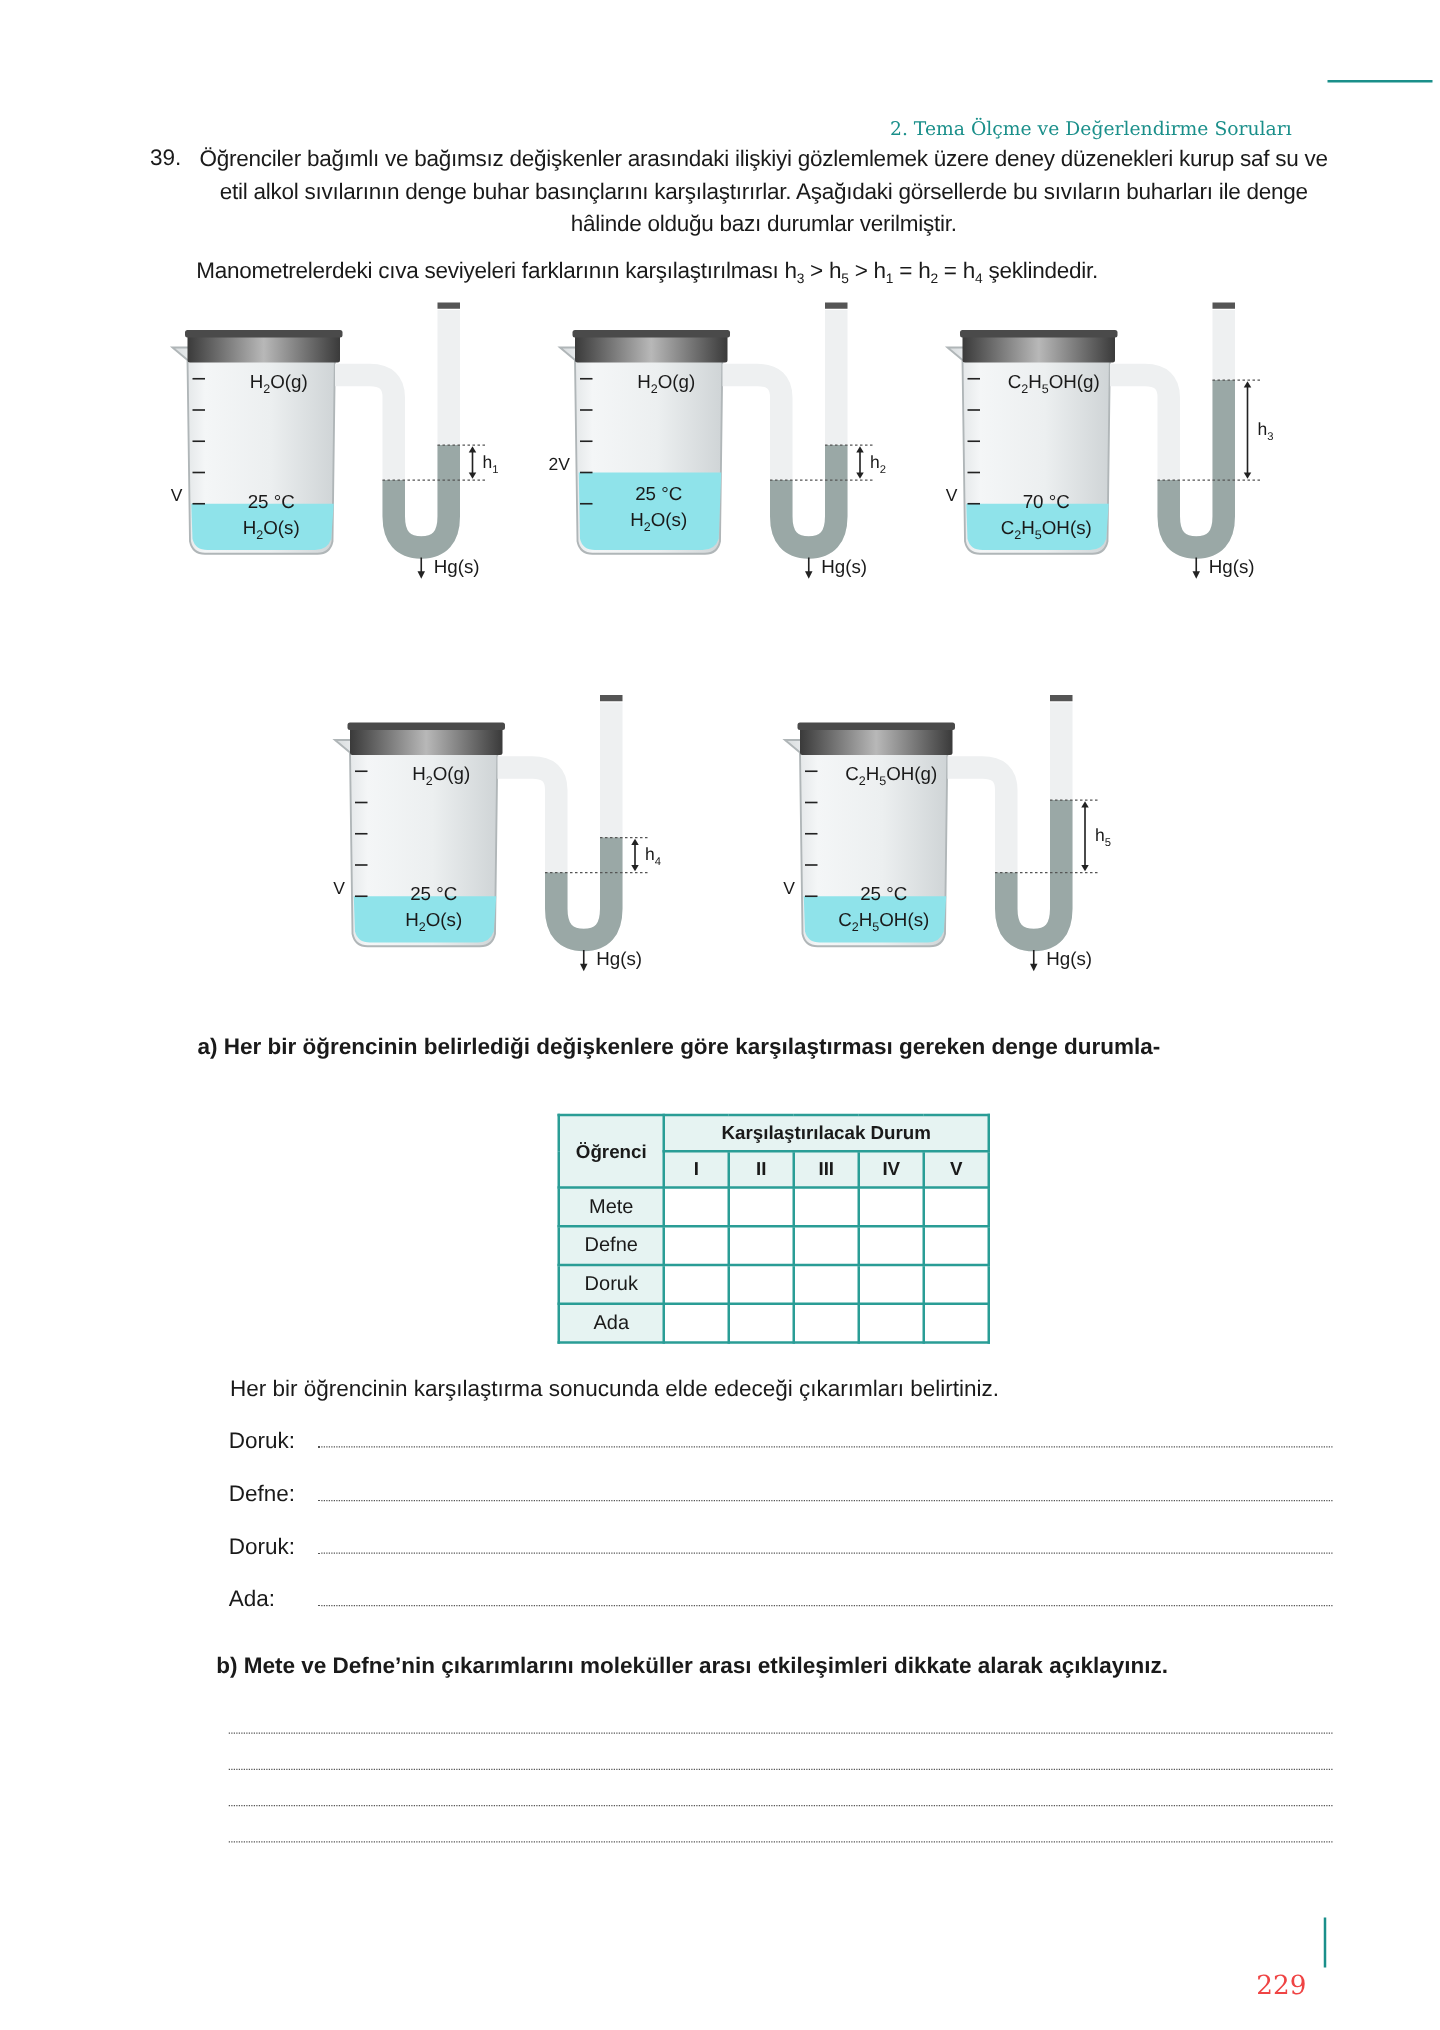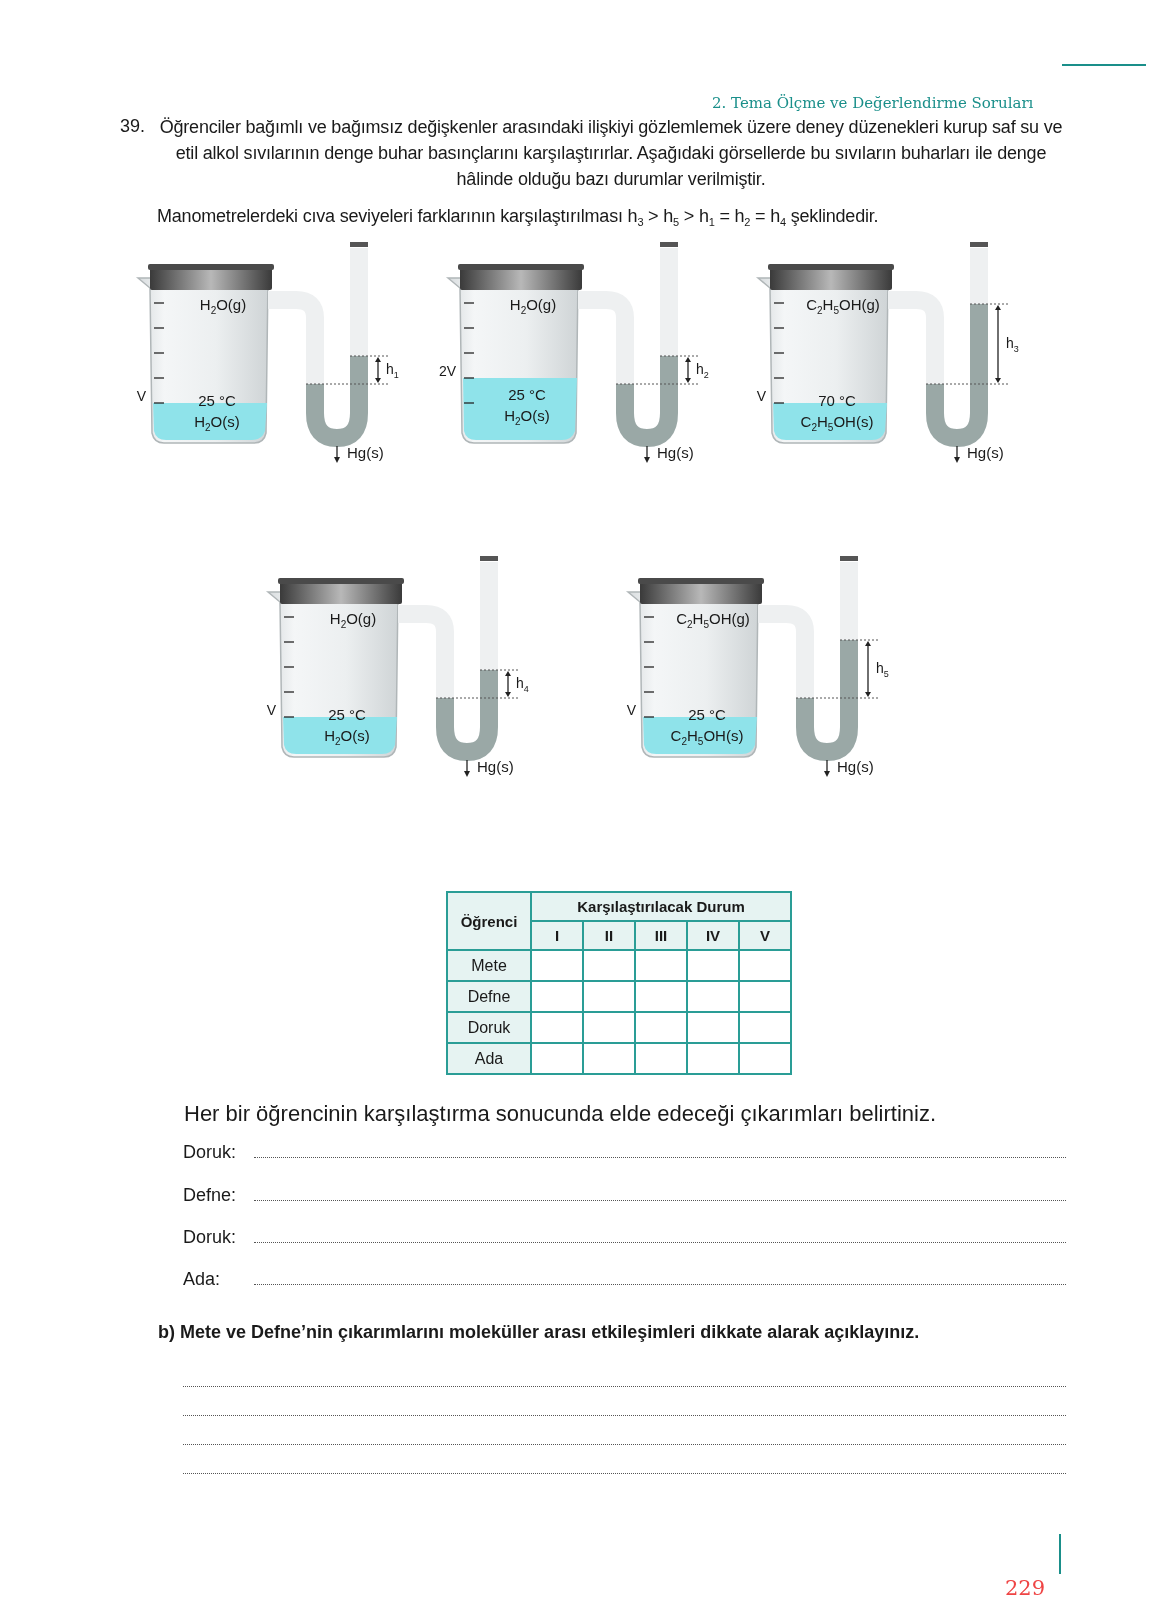--- a/index.html
+++ b/index.html
@@ -15,24 +15,24 @@
   .lbl { font-family:"Liberation Sans", sans-serif; fill:#1a1a1a; }
   .parta { position:absolute; top:824px; left:158px; width:880px; font-weight:bold; font-size:18px; line-height:26px; }
   .parta .cont { padding-left:22px; display:block; }
   table.dt { position:absolute; top:891px; left:446px; border-collapse:collapse; font-size:16px; }
   table.dt td, table.dt th { border:2px solid #2a9d96; text-align:center; padding:0; }
   table.dt th { background:#e6f3f2; font-weight:bold; font-size:15px; height:27px; }
   table.dt th.stu { width:82px; }
   table.dt th.roman { width:50px; }
   table.dt td { height:29px; }
   table.dt td.name { background:#e6f3f2; }
-  .inst { position:absolute; top:1101px; left:184px; font-size:22px; }
+  .inst { position:absolute; top:1101px; left:184px; font-size:18px; }
   .ansrow { position:absolute; left:183px; font-size:18px; }
   .dots { position:absolute; height:0; border-bottom:1px dotted #555; }
-  .partb { position:absolute; top:1322px; left:158px; font-weight:bold; font-size:18px; }
+  .partb { position:absolute; top:1322px; left:173px; font-weight:bold; font-size:18px; }
   .pagenum { position:absolute; top:1576px; left:1005px; font-family:"DejaVu Serif", serif; font-size:21px; color:#ef4444; }
   .pagebar { position:absolute; top:1534px; left:1059px; width:2px; height:40px; background:#1a8f8a; }
 </style>
 </head>
 <body>
 
 <div class="header">2. Tema Ölçme ve Değerlendirme Soruları</div>
 <div class="header-line"></div>
 
 <div class="qnum">39.</div>
@@ -246,20 +246,21 @@
       <path d="M247,94 L250,89 L253,94 Z" fill="#222"></path>
       <path d="M247,140 L250,145 L253,140 Z" fill="#222"></path>
       <text x="258" y="121" font-size="14" class="lbl"><tspan>h</tspan><tspan font-size="9" dy="4">5</tspan></text>
       <line x1="209" x2="209" y1="208" y2="222" stroke="#222" stroke-width="1.3"></line>
       <path d="M206,219 L209,225 L212,219 Z" fill="#222"></path>
       <text x="219" y="220" font-size="15" class="lbl">Hg(s)</text>
     </svg>
   </div>
 
 <div class="parta">
+  <span>a) Her bir öğrencinin belirlediği değişkenlere göre karşılaştırması gereken denge durumla-</span>
 </div>
 
 <table class="dt">
   <tbody>
       <tr>
     <th class="stu" rowspan="2">Öğrenci</th>
     <th colspan="5">Karşılaştırılacak Durum</th>
   </tr>
   <tr>
     <th class="roman">I</th>

